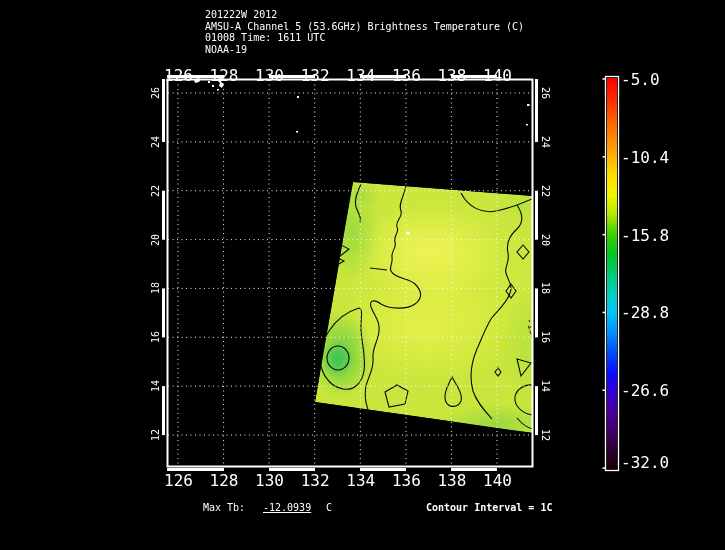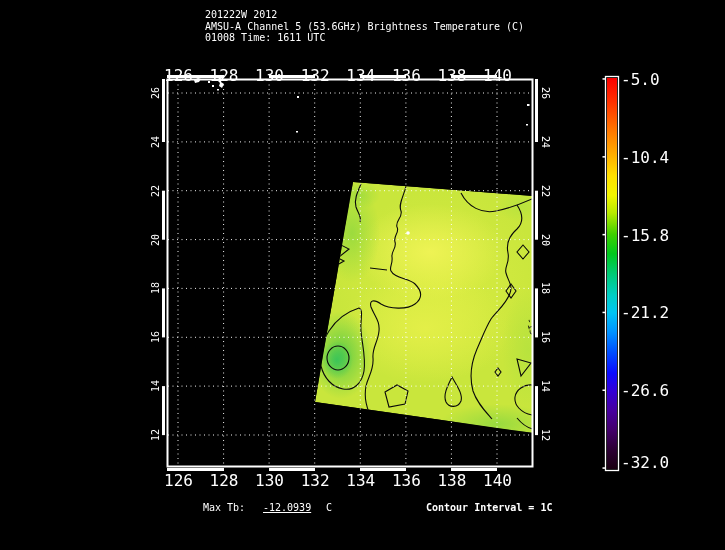--- a/index.html
+++ b/index.html
@@ -195,20 +195,21 @@
         <rect x="602.5" y="389.5" width="3" height="1.5"></rect>
         <rect x="602.5" y="467.3" width="3" height="1.5"></rect>
       </g>
     </g>
   </svg>
 
   <div class="abs title-block" style="left:205px;top:9px;">
     <div>201222W 2012</div>
     <div>AMSU-A Channel 5 (53.6GHz) Brightness Temperature (C)</div>
     <div>01008 Time: 1611 UTC</div>
+    <div>NOAA-19</div>
   </div>
 
   <div>
     <div class="abs lon-lbl" style="left:178px;top:66px;">126</div>
     <div class="abs lon-lbl" style="left:223.6px;top:66px;">128</div>
     <div class="abs lon-lbl" style="left:269.1px;top:66px;">130</div>
     <div class="abs lon-lbl" style="left:314.7px;top:66px;">132</div>
     <div class="abs lon-lbl" style="left:360.3px;top:66px;">134</div>
     <div class="abs lon-lbl" style="left:405.9px;top:66px;">136</div>
     <div class="abs lon-lbl" style="left:451.4px;top:66px;">138</div>
@@ -245,21 +246,21 @@
     <div class="abs lat-lbl rot-cw" style="left:545px;top:288.4px;">18</div>
     <div class="abs lat-lbl rot-cw" style="left:545px;top:337.3px;">16</div>
     <div class="abs lat-lbl rot-cw" style="left:545px;top:386.1px;">14</div>
     <div class="abs lat-lbl rot-cw" style="left:545px;top:435px;">12</div>
   </div>
 
   <div>
     <div class="abs cbar-lbl" style="left:621px;top:79px;">-5.0</div>
     <div class="abs cbar-lbl" style="left:621px;top:156.8px;">-10.4</div>
     <div class="abs cbar-lbl" style="left:621px;top:234.6px;">-15.8</div>
-    <div class="abs cbar-lbl" style="left:621px;top:312.4px;">-21.2</div>
+    <div class="abs cbar-lbl" style="left:621px;top:312.4px;">-28.8</div>
     <div class="abs cbar-lbl" style="left:621px;top:390.2px;">-26.6</div>
     <div class="abs cbar-lbl" style="left:621px;top:462px;">-32.0</div>
   </div>
 
   <div>
     <div class="abs txt" style="left:203px;top:502px;">Max Tb:</div>
     <div class="abs txt" style="left:263px;top:502px;text-decoration:underline;">-12.0939</div>
     <div class="abs txt" style="left:326px;top:502px;">C</div>
     <div class="abs txt" style="left:426px;top:502px;font-weight:bold;">Contour Interval = 1C</div>
   </div>

